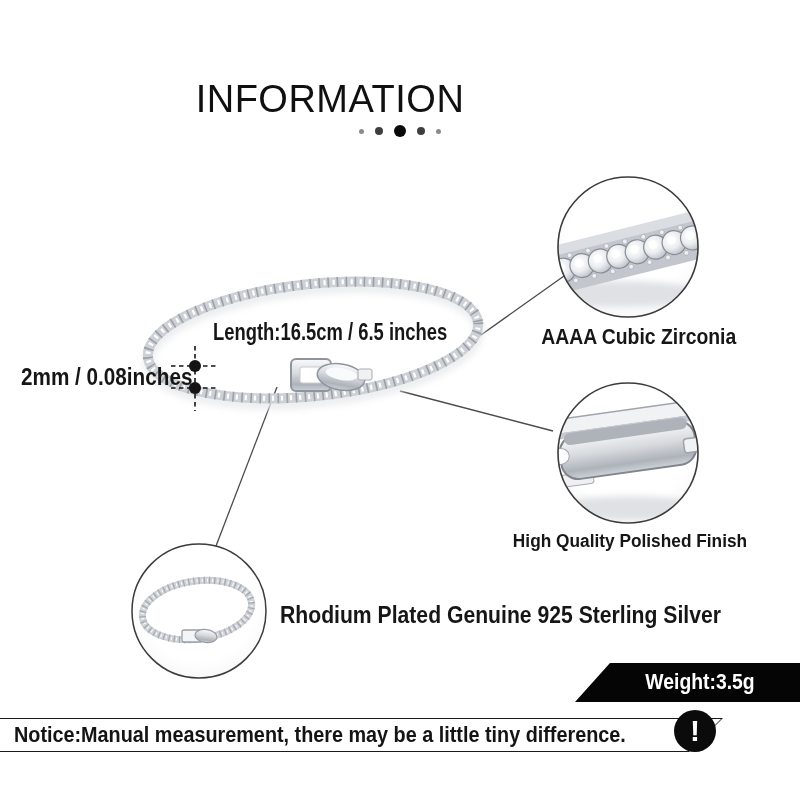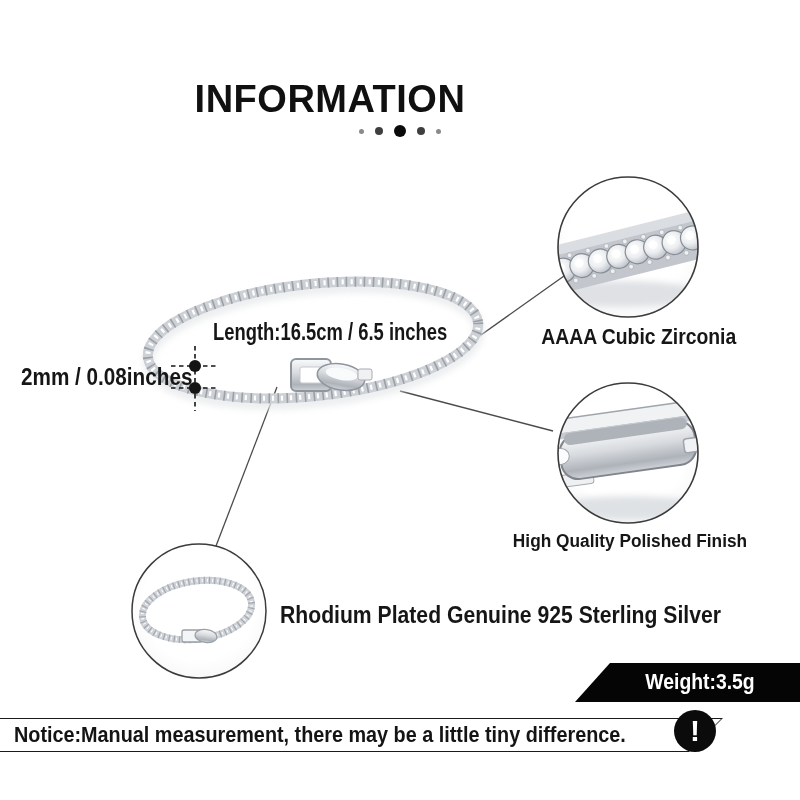--- a/index.html
+++ b/index.html
@@ -4,21 +4,21 @@
 <style>
   html,body{margin:0;padding:0;background:#ffffff;}
   #canvas{
     position:relative;width:800px;height:800px;background:#ffffff;overflow:hidden;
     font-family:"Liberation Sans", sans-serif;color:#151515;
   }
   .abs{position:absolute;}
   
   .title{
     left:0;top:78px;width:660px;text-align:center;
-    font-size:38px;font-weight:700;letter-spacing:.5px;color:#101010;
+    font-size:38px;font-weight:400;letter-spacing:.5px;color:#101010;
   }
   .dots-row{left:0;top:122px;width:800px;display:flex;justify-content:center;align-items:center;gap:11px;height:18px;}
   .dot{border-radius:50%;}
   .dot.s{width:5px;height:5px;background:#8a8a8a;}
   .dot.m{width:8px;height:8px;background:#3f3f3f;}
   .dot.l{width:12px;height:12px;background:#0a0a0a;}
   
   .lbl{font-weight:700;color:#161616;white-space:nowrap;}
   .lbl-length{left:213px;top:319px;font-size:23px;transform:scaleX(.80);transform-origin:left center;}
   .lbl-band{left:21px;top:364px;font-size:23px;transform:scaleX(.90);transform-origin:left center;}

